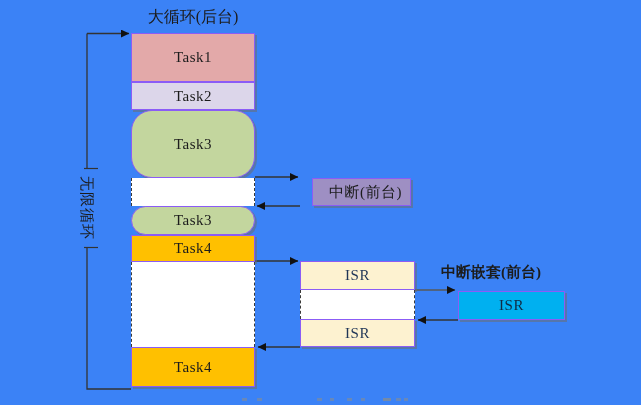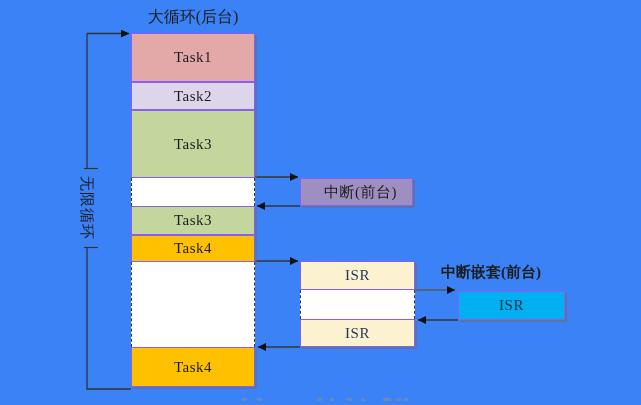--- a/index.html
+++ b/index.html
@@ -9,21 +9,21 @@
   }
   .box{
     position:absolute;box-sizing:border-box;
     border:1px solid #8b5cf6;
     display:flex;align-items:center;justify-content:center;
     font-size:15px;letter-spacing:.5px;
     box-shadow:2px 2px 0 rgba(110,110,110,.55);
   }
   .task1{background:#e3a9a9;}
   .task2{background:#dcd6ea;}
-  .task3{background:#c3d69e;}
+  .task3{background:#c3d69e;border-radius:21px;}
   .task4{background:#ffc000;}
   .interrupt{background:#9e8fc3;}
   .isr{background:#fdf2d0;color:#1f3556;}
   .isr-nested{background:#00b0f0;color:#102a43;}
   .gap{
     position:absolute;box-sizing:border-box;background:#ffffff;
     border-left:1px dashed #3a3a3a;border-right:1px dashed #3a3a3a;
   }
   .label{position:absolute;font-size:16px;text-align:center;white-space:nowrap;}
   .label-sm{font-size:15px;}
@@ -87,21 +87,21 @@
     <span>Task3</span>
   </div>
   <div class="box task4" style="left:131px;top:235px;width:124px;height:27px;">
     <span>Task4</span>
   </div>
   <div class="gap" style="left:131px;top:262px;width:124px;height:85px;"></div>
   <div class="box task4" style="left:131px;top:347px;width:124px;height:40px;">
     <span>Task4</span>
   </div>
 
-  <div class="box interrupt" style="left:300px;top:178px;width:113px;height:28px;padding-left:8px;">
+  <div class="box interrupt" style="left:312px;top:178px;width:99px;height:28px;padding-left:8px;">
     <span>中断(前台)</span>
   </div>
 
   <div class="box isr" style="left:300px;top:261px;width:115px;height:29px;">
     <span>ISR</span>
   </div>
   <div class="gap" style="left:300px;top:290px;width:115px;height:29px;"></div>
   <div class="box isr" style="left:300px;top:319px;width:115px;height:28px;">
     <span>ISR</span>
   </div>

